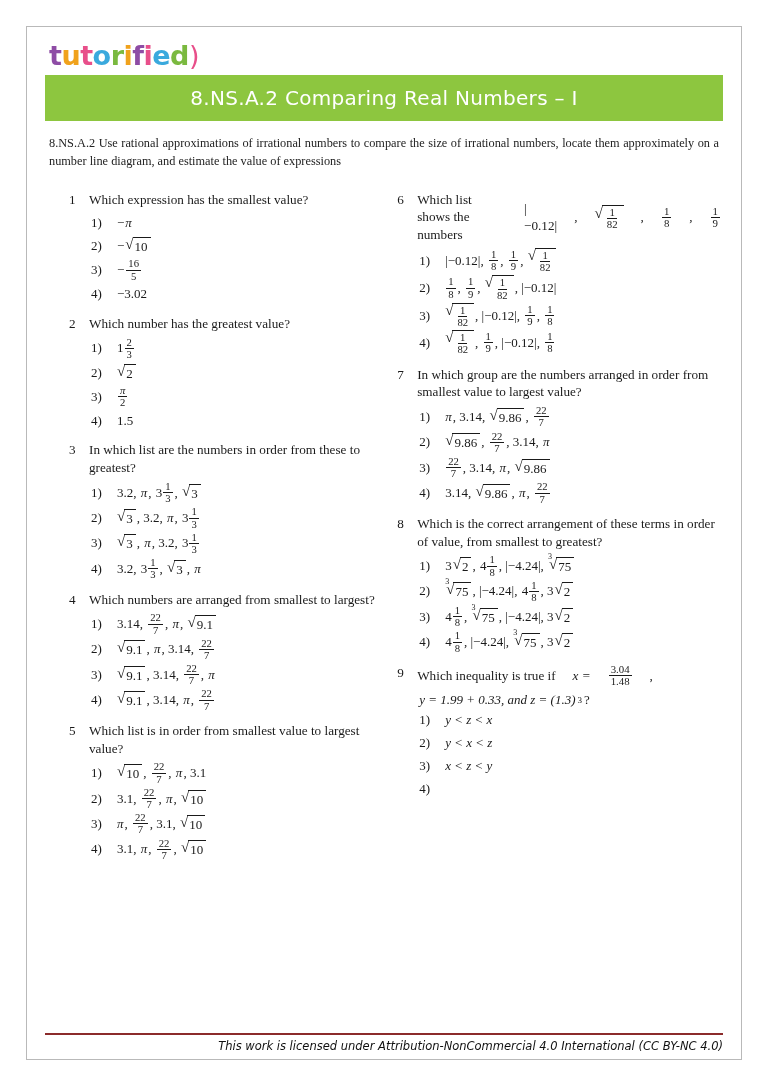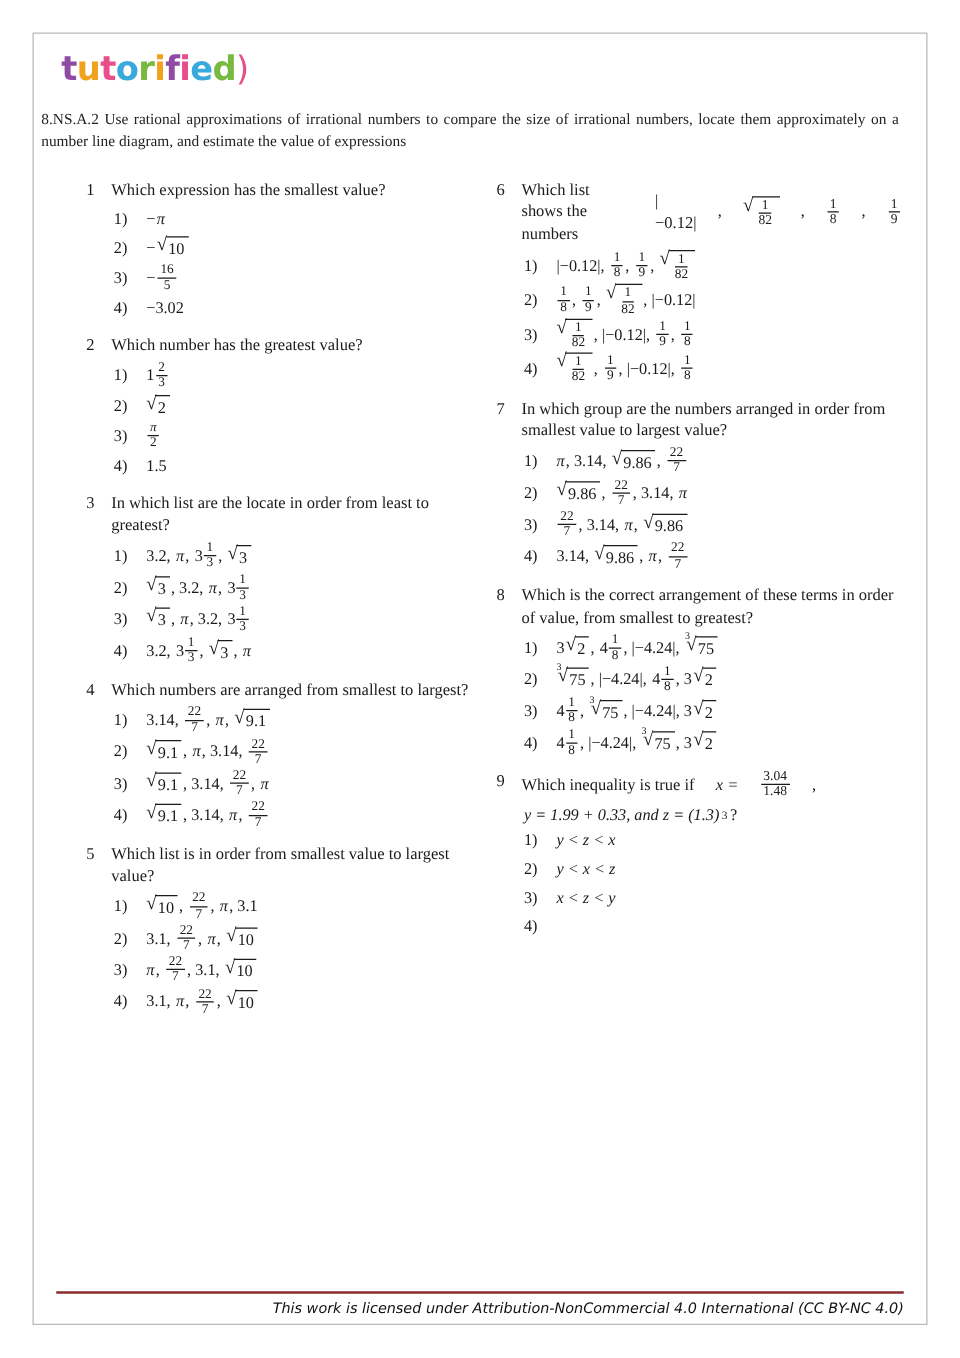--- a/index.html
+++ b/index.html
@@ -68,21 +68,21 @@
     justify-content: center;
   }
   .titlebar .title {
     font-family: "DejaVu Sans", sans-serif;
     font-size: 20px;
     color: #ffffff;
     letter-spacing: 0.3px;
   }
   
   .standard {
-    margin: 14px 22px 0 6px;
+    margin: 14px 22px 0 22px;
     font-size: 12.3px;
     line-height: 1.45;
     color: #222;
     text-align: justify;
   }
   
   .cols {
     display: flex;
     margin: 20px 20px 0 20px;
     gap: 14px;
@@ -204,20 +204,23 @@
 </head>
 <body>
 
 <div class="page">
   <div class="sheet">
 
     <div class="logo-wrap">
       <div class="logo"><span class="l1">t</span><span class="l2">u</span><span class="l3">t</span><span class="l4">o</span><span class="l5">r</span><span class="l6">i</span><span class="l7">f</span><span class="l8">i</span><span class="l9">e</span><span class="l10">d</span><span class="logo-paren">)</span></div>
     </div>
 
+    <div class="titlebar">
+      <div class="title">8.NS.A.2 Comparing Real Numbers – I</div>
+    </div>
 
     <div class="standard">8.NS.A.2 Use rational approximations of irrational numbers to compare the size of irrational numbers, locate them approximately on a number line diagram, and estimate the value of expressions</div>
 
     <div class="cols">
 
       <div class="col left">
 
         <div class="q">
           <div class="num">1</div>
           <div class="stem">Which expression has the smallest value?</div>
@@ -280,21 +283,21 @@
               </span>
           </div>
           <div class="choice">
             <span class="lbl">4)</span>
             <span class="val">1.5</span>
           </div>
         </div>
 
         <div class="q">
           <div class="num">3</div>
-          <div class="stem">In which list are the locate in order from least to greatest?</div>
+          <div class="stem">In which list are the numbers in order from these to greatest?</div>
         </div>
         <div class="choices">
           <div class="choice">
             <span class="lbl">1)</span>
             <span class="val">3.2,&nbsp;<span class="it">π</span>,&nbsp;<span class="mixed">3<span class="frac">
                     <span class="top">1</span>
                     <span class="bot">3</span>
                   </span></span>,&nbsp;<span class="rad">
                   <span class="sign">√</span>
                   <span class="body">3</span>

